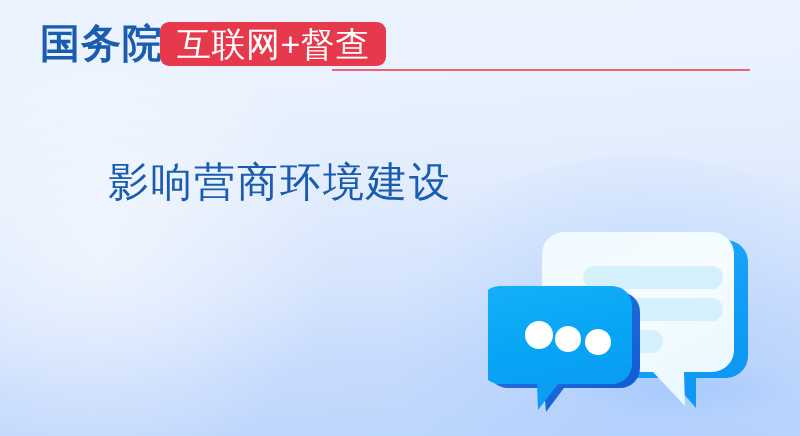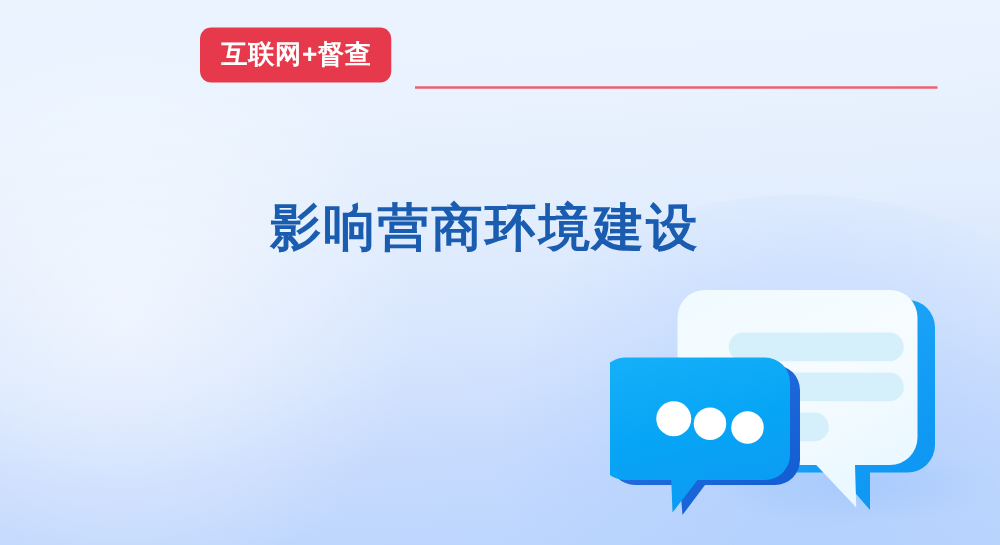--- a/index.html
+++ b/index.html
@@ -73,23 +73,23 @@
     top: 22px;
     height: 44px;
     padding: 0 16px 0 17px;
     border-radius: 9px;
     background: #e6394b;
     display: flex;
     align-items: center;
     box-sizing: border-box;
   }
   #brand-badge-label {
-    font-size: 21px;
+    font-size: 34px;
     line-height: 30px;
-    font-weight: bold;
+    font-weight: normal;
     color: #ffffff;
     letter-spacing: 0.5px;
     white-space: nowrap;
   }
   #header-rule {
     position: absolute;
     left: 332px;
     top: 69px;
     width: 418px;
     height: 2px;
@@ -100,25 +100,24 @@
   #headline {
     position: absolute;
     left: 0;
     top: 155px;
     width: 560px;
     text-align: center;
   }
   .headline-line {
     font-size: 41px;
     line-height: 55px;
-    font-weight: bold;
+    font-weight: normal;
     color: #1a5cb0;
     letter-spacing: 2px;
     white-space: nowrap;
-    text-align: right;
   }
 
   
   #illustration {
     position: absolute;
     left: 488px;
     top: 218px;
     width: 312px;
     height: 218px;
   }
@@ -131,20 +130,21 @@
 </head>
 <body>
 
 <div id="banner">
 
   <div class="bg-tint bg-tint-left"></div>
   <div class="bg-tint bg-tint-right"></div>
 
   <div id="header">
 
+    <div id="gov-logo">国务院</div>
 
     <div id="brand-badge">
       <span id="brand-badge-label">互联网+督查</span>
     </div>
 
     <div id="header-rule"></div>
   </div>
 
   <div id="headline">
     <div class="headline-line">影响营商环境建设</div>

